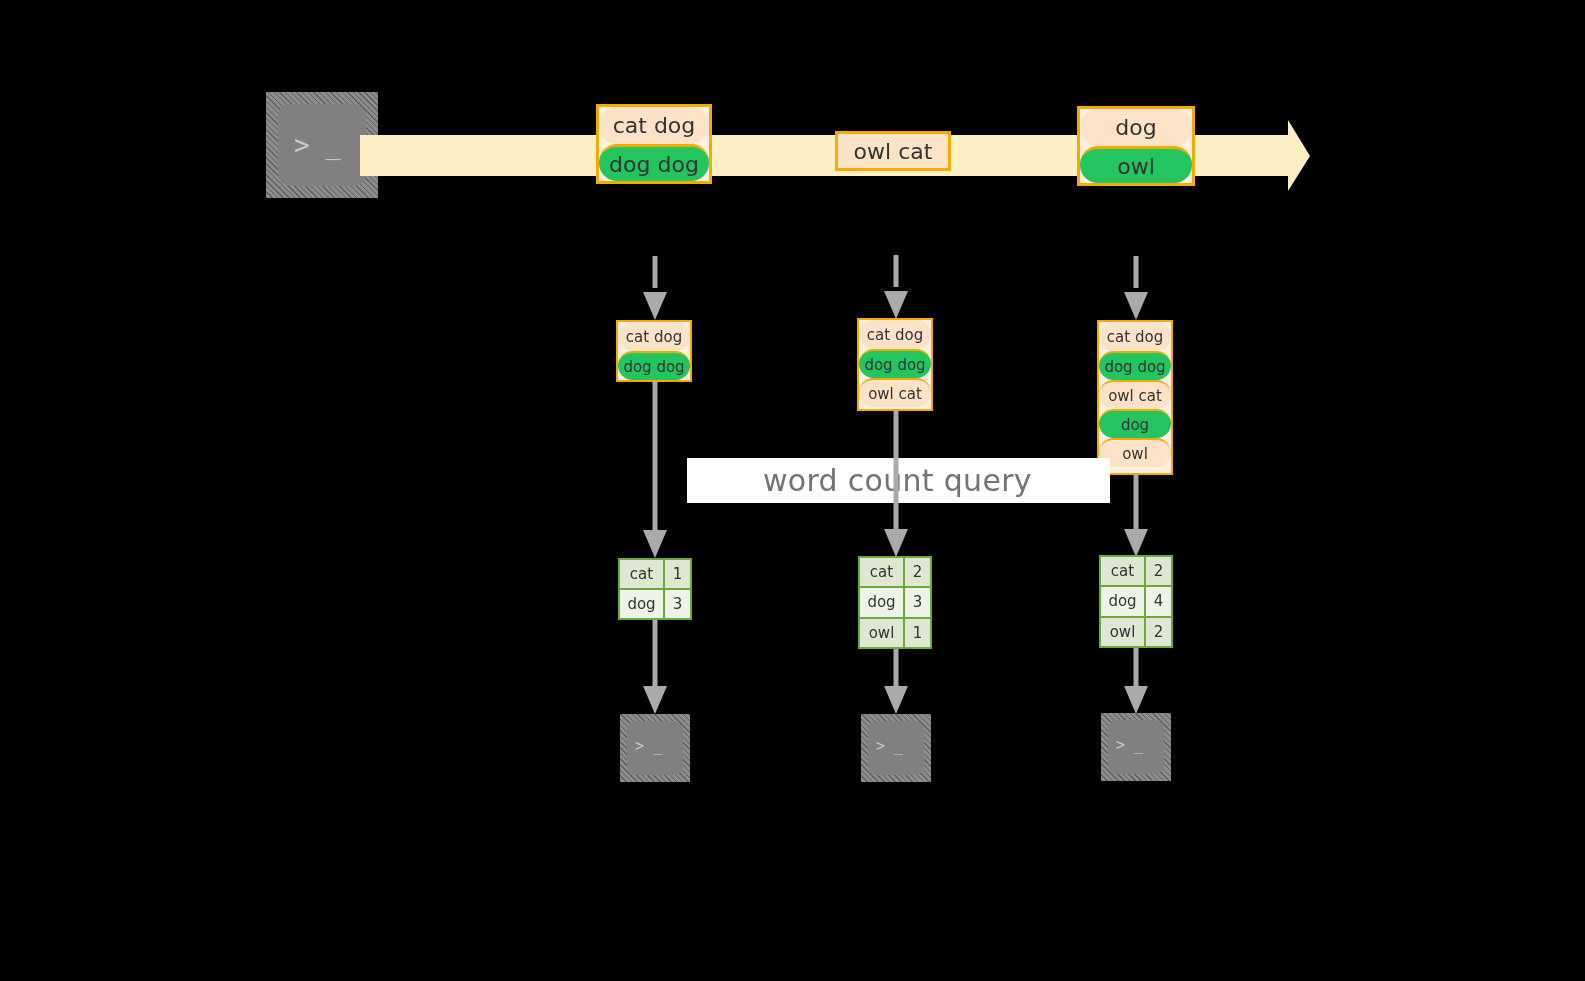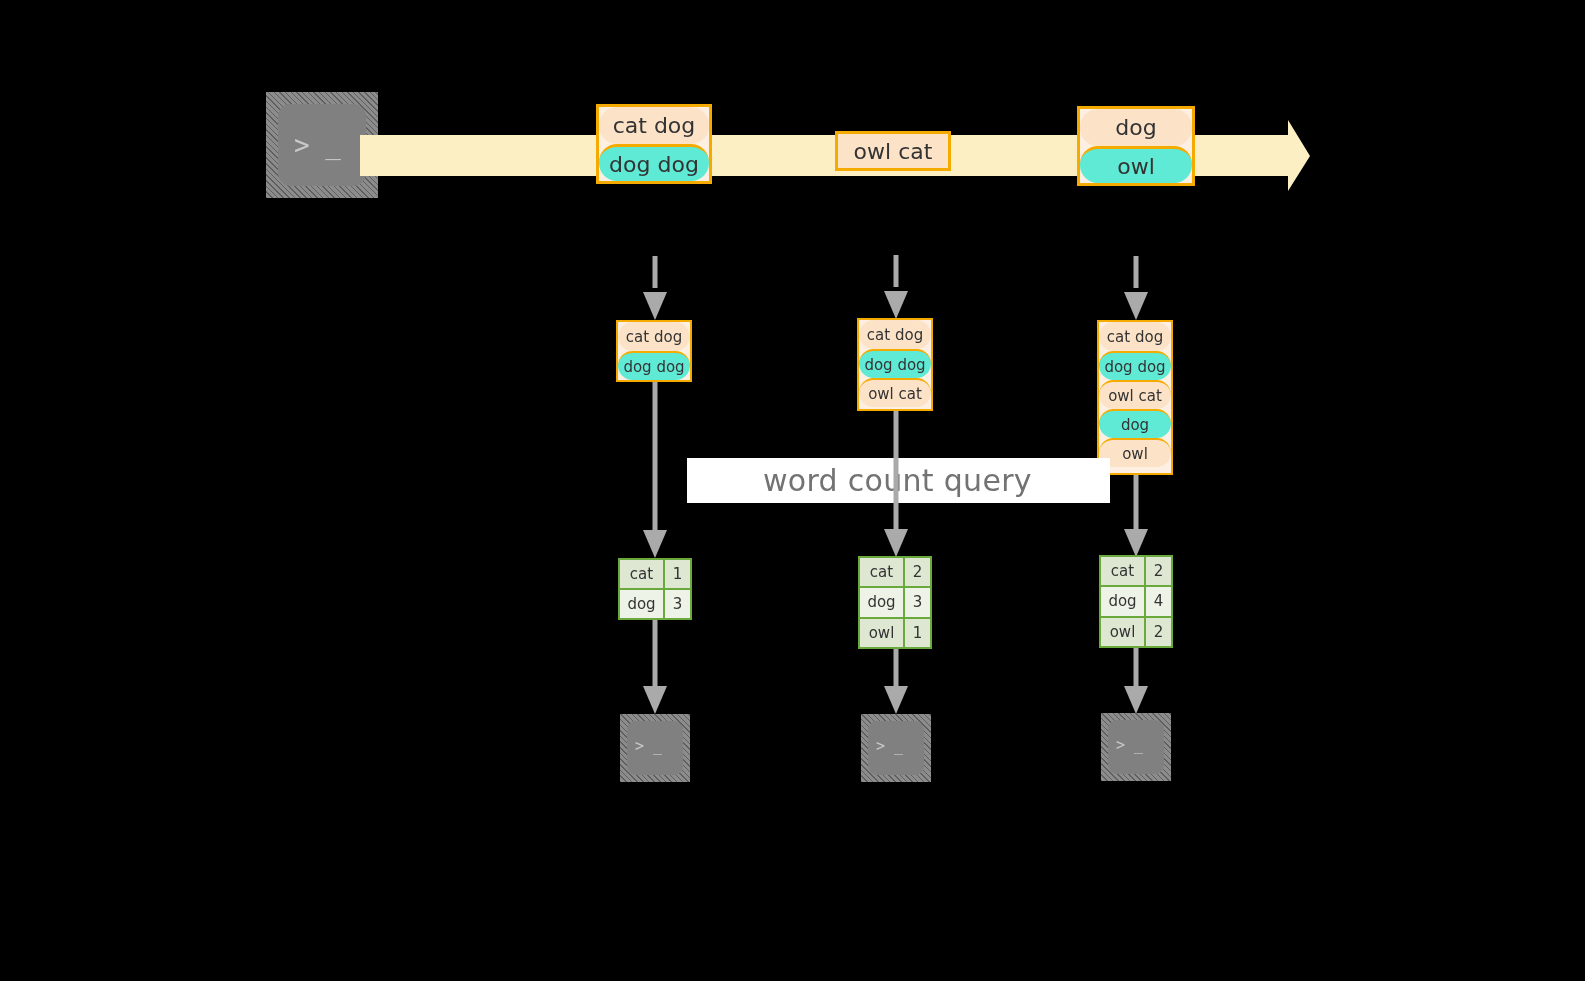--- a/index.html
+++ b/index.html
@@ -78,21 +78,21 @@
     box-sizing: border-box;
     display: flex;
     align-items: center;
     justify-content: center;
     color: #333333;
     white-space: nowrap;
     overflow: hidden;
     border-radius: 18px;
   }
   .obox .row.shade-a { background: #fce3c8; }
-  .obox .row.shade-b { background: #5eead4; }
+  .obox .row.shade-b { background: #22c55e; }
   .obox .row + .row { border-top: 2px solid #f5aa00; }
 
   
   .gtable {
     position: absolute;
     box-sizing: border-box;
     border: 2px solid #6aaa3c;
     background: #bef264;
     display: flex;
     flex-direction: column;

